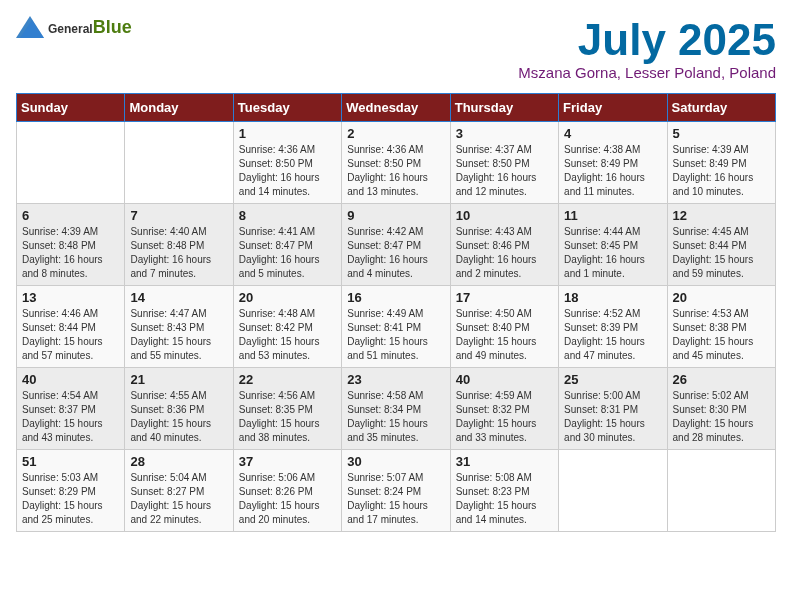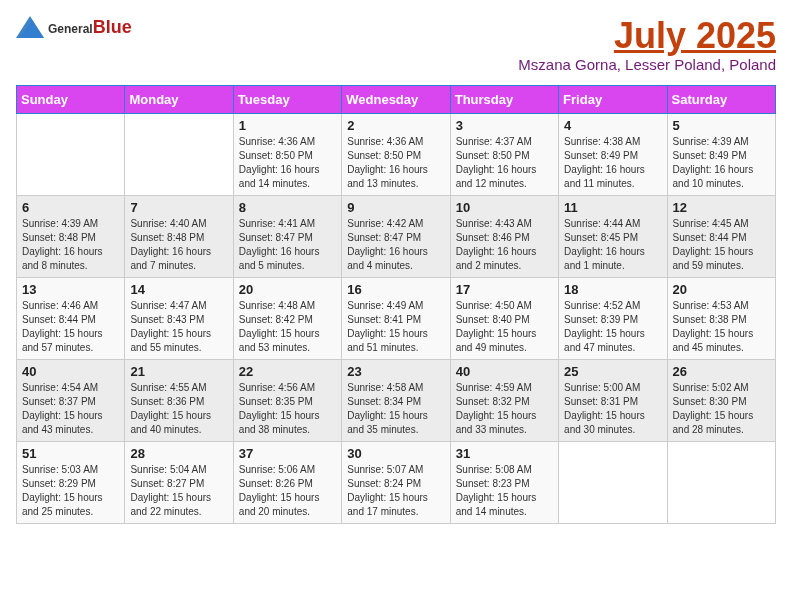--- a/index.html
+++ b/index.html
@@ -22,47 +22,46 @@
       gap: 4px;
     }
     .logo-text-general {
       font-size: 12px;
       font-weight: bold;
       color: #333;
     }
     .logo-text-blue {
       font-size: 18px;
       font-weight: bold;
-      color: #b91c1c;
+      color: #4d7c0f;
     }
     .logo-icon {
       width: 28px;
       height: 22px;
     }
     .title-section {
       text-align: right;
     }
     .month-title {
-      font-size: 36px;
-      font-weight: bold;
-      color: #c2410c;
+      font-size: 44px;
+      font-weight: bold;
+      color: #0369a1;
       line-height: 1.1;
-      text-decoration: underline;
     }
     .location-title {
       font-size: 15px;
       color: #701a75;
     }
     table {
       width: 100%;
       border-collapse: collapse;
       table-layout: fixed;
     }
     thead tr th {
-      background-color: #d946ef;
+      background-color: #7f1d1d;
       color: #fff;
       font-size: 13px;
       font-weight: bold;
       padding: 6px 4px;
       text-align: left;
       border: 1px solid #2b7cd3;
     }
     tbody tr td {
       border: 1px solid #ccc;
       vertical-align: top;

